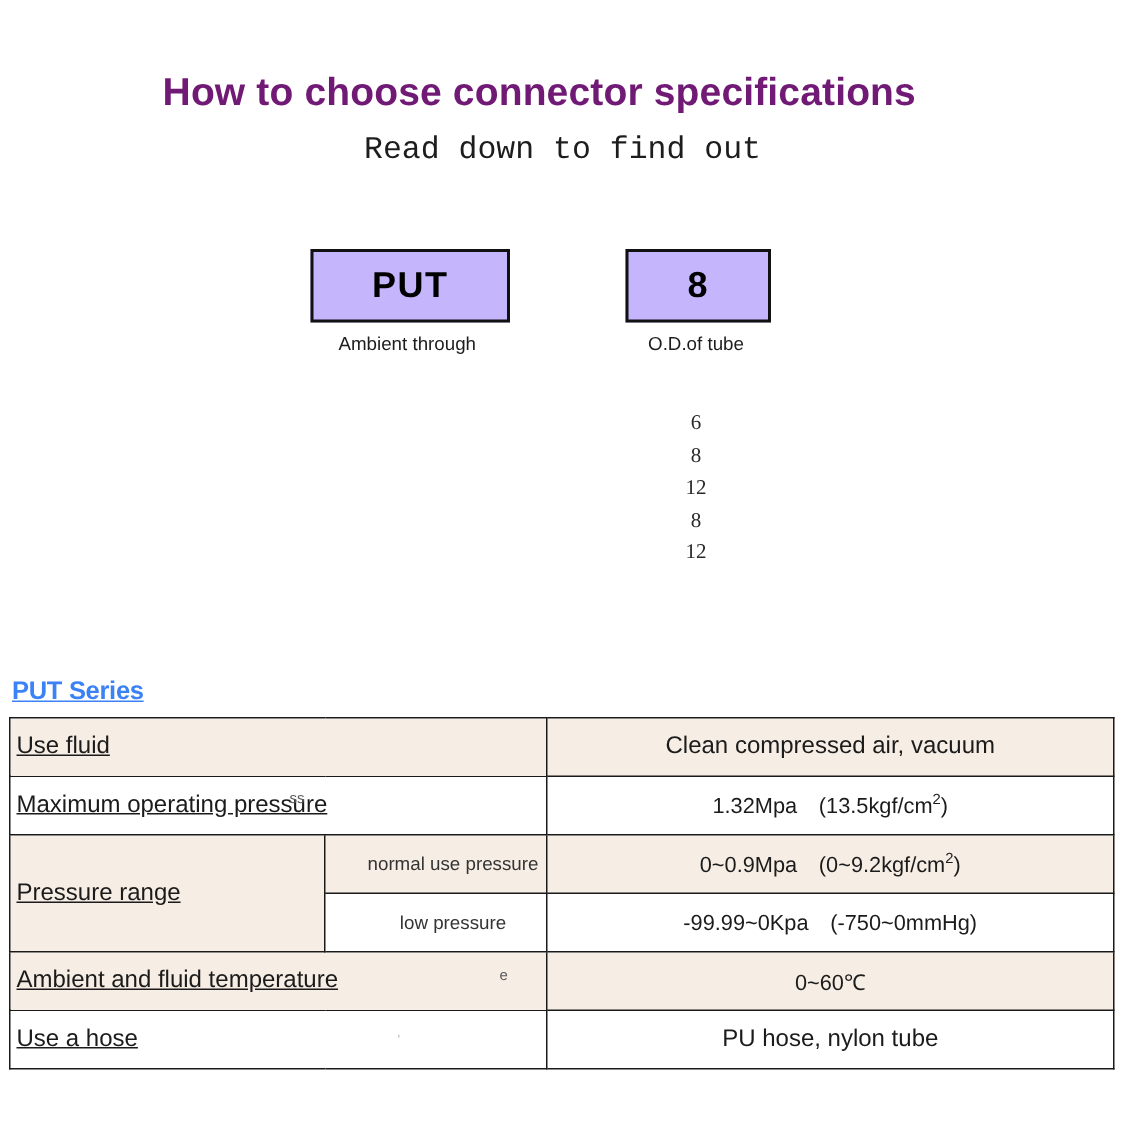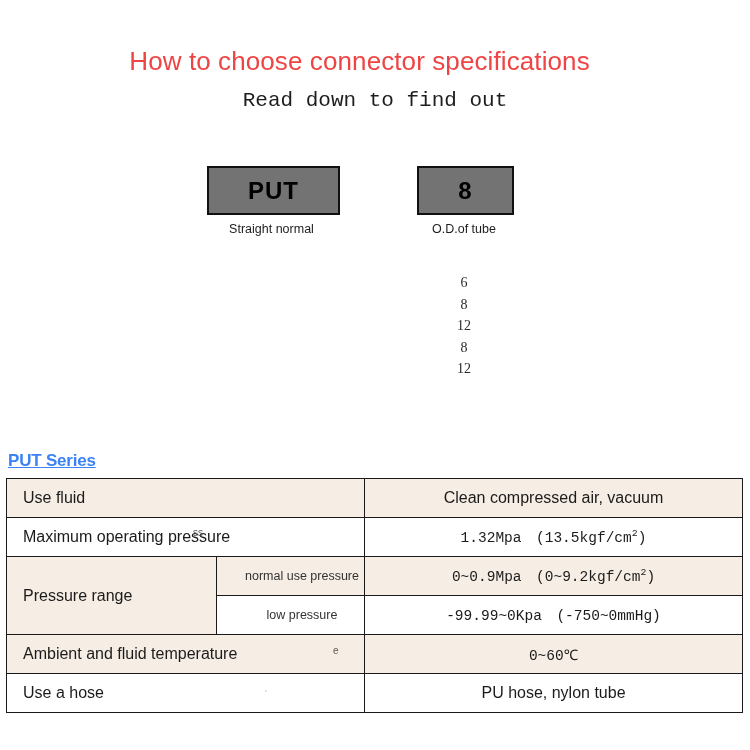--- a/index.html
+++ b/index.html
@@ -17,43 +17,43 @@
   }
 
   
   .page-title {
     position: absolute;
     left: 0;
     top: 48px;
     width: 719px;
     text-align: center;
     font-size: 26px;
-    font-weight: 400;
-    color: #ef4444;
+    font-weight: 700;
+    color: #701a75;
     letter-spacing: 0.1px;
     line-height: 1;
   }
   .page-subtitle {
     position: absolute;
     left: 0;
     top: 90px;
     width: 750px;
     text-align: center;
     font-size: 21px;
     font-weight: 400;
     color: #1d1d1d;
     line-height: 1;
     font-family: Liberation Mono, monospace;
   }
 
   
   .code-box {
     position: absolute;
     border: 2px solid #111111;
-    background: #737373;
+    background: #c4b5fd;
     display: flex;
     align-items: center;
     justify-content: center;
     font-weight: bold;
     font-size: 24px;
     letter-spacing: 1px;
     color: #000000;
   }
   #box-series {
     left: 207px;
@@ -126,37 +126,38 @@
     padding: 0;
     height: 38px;
     vertical-align: middle;
     font-size: 16px;
     color: #1b1b1b;
   }
   .spec-table tr.beige td { background: #f6ede4; }
   .spec-table tr.white td { background: #ffffff; }
 
   td.lbl {
-    padding-left: 16px;
+    padding-left: 4px;
     text-align: left;
     position: relative;
+    text-decoration: underline;
   }
   td.sub-lbl {
     text-align: center;
     font-size: 12.5px;
     color: #333333;
     padding-left: 23px;
   }
   td.val {
     text-align: center;
     font-size: 16px;
   }
   td.val.small {
     font-size: 14.5px;
-    font-family: Liberation Mono, monospace;
+    font-family: Liberation Sans, sans-serif;
   }
 
   
   .artifact {
     position: absolute;
     font-size: 10px;
     color: #5a5a5a;
     pointer-events: none;
   }
   #artifact-ss { left: 186px; top: 9px; }
@@ -167,21 +168,21 @@
 </style>
 </head>
 <body>
 
 <div class="page-title">How to choose connector specifications</div>
 
 <div class="page-subtitle">Read down to find out</div>
 
 <div class="code-box" id="box-series">PUT</div>
 
-<div class="code-caption" id="caption-series">Straight normal</div>
+<div class="code-caption" id="caption-series">Ambient through</div>
 
 <div class="code-box" id="box-od">8</div>
 
 <div class="code-caption" id="caption-od">O.D.of tube</div>
 
 <div class="option-list">
   <div class="opt">6</div>
   <div class="opt">8</div>
   <div class="opt">12</div>
   <div class="opt">8</div>

